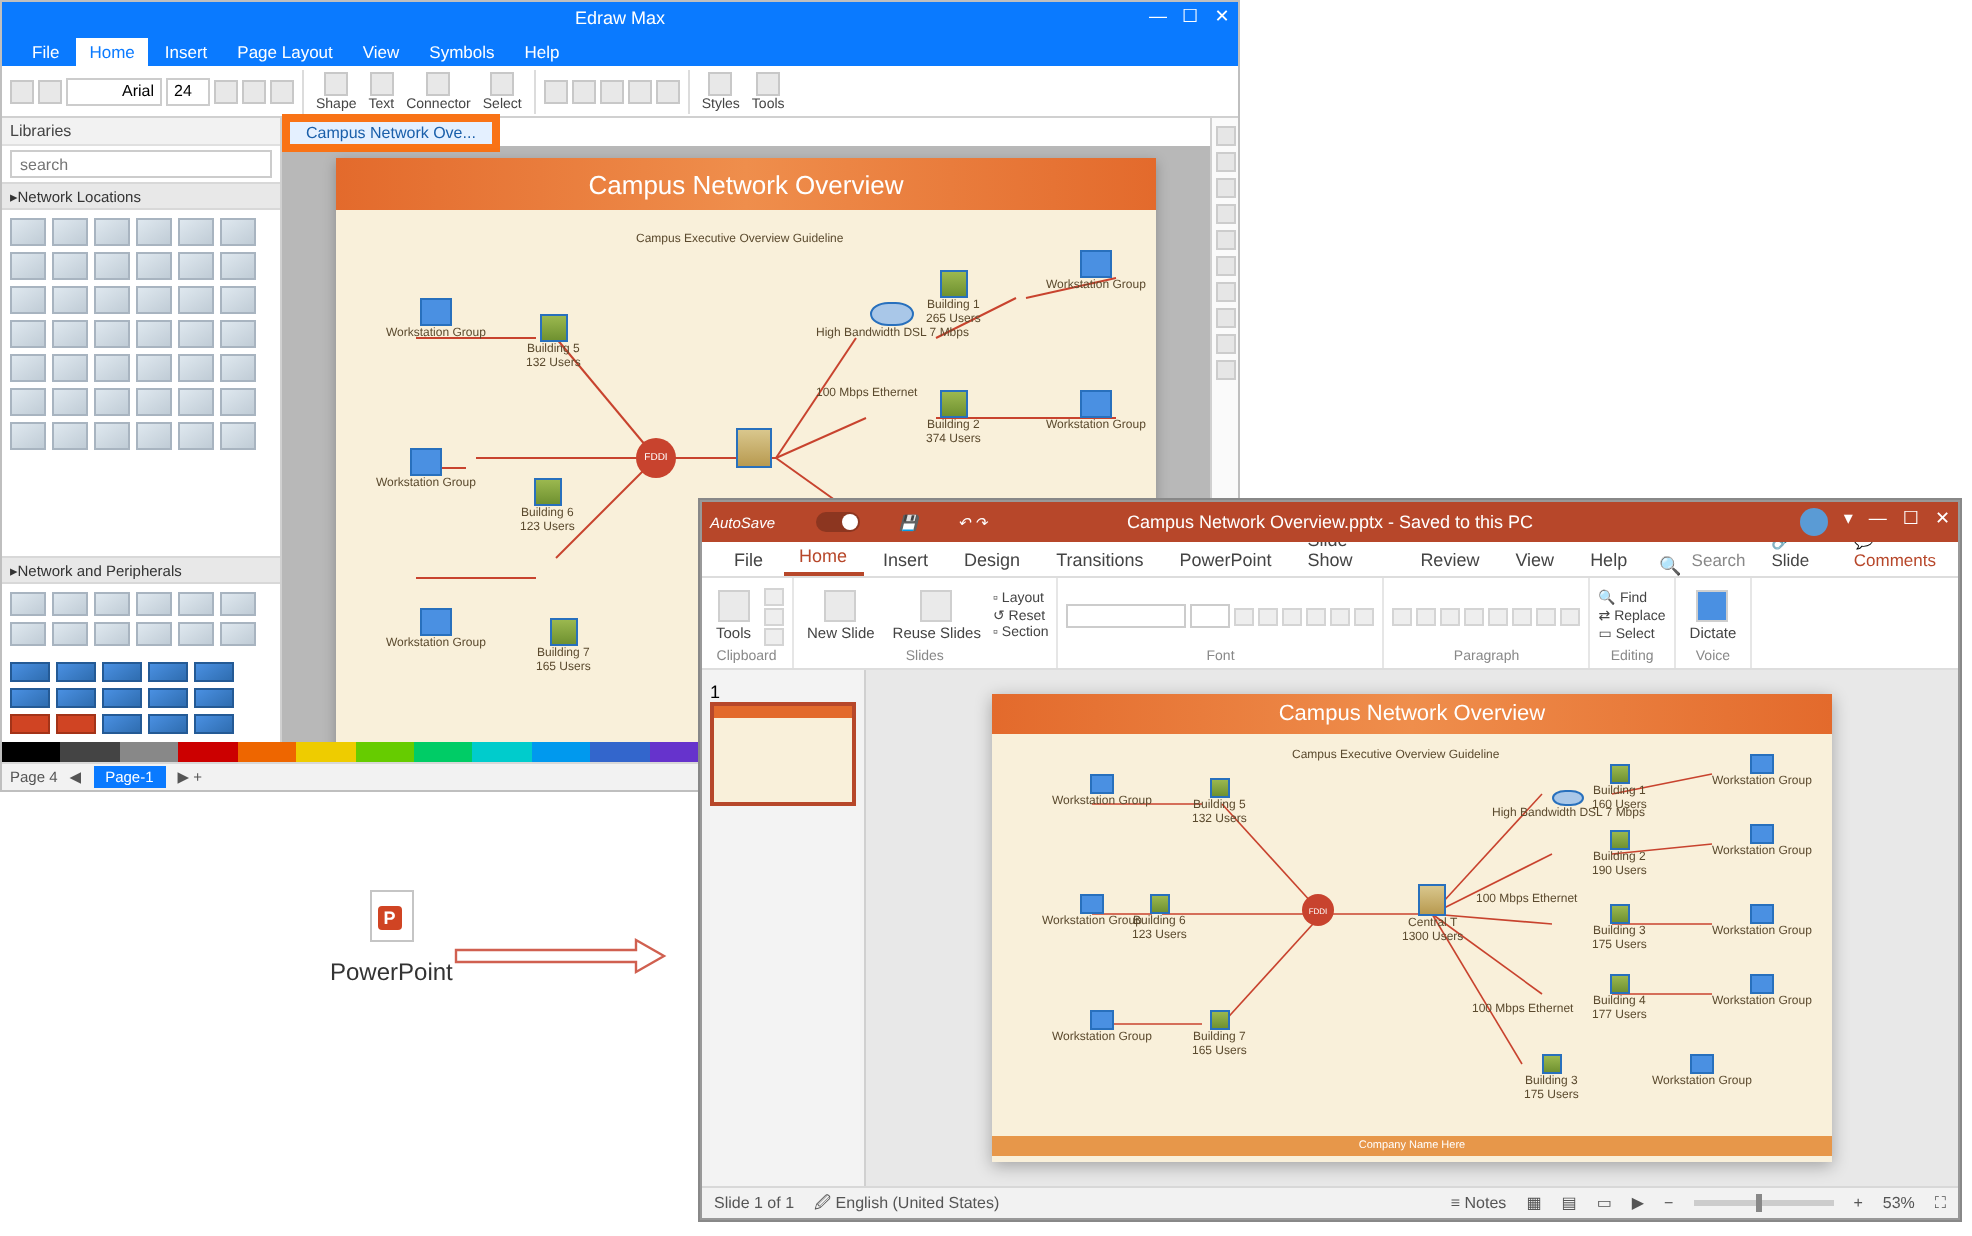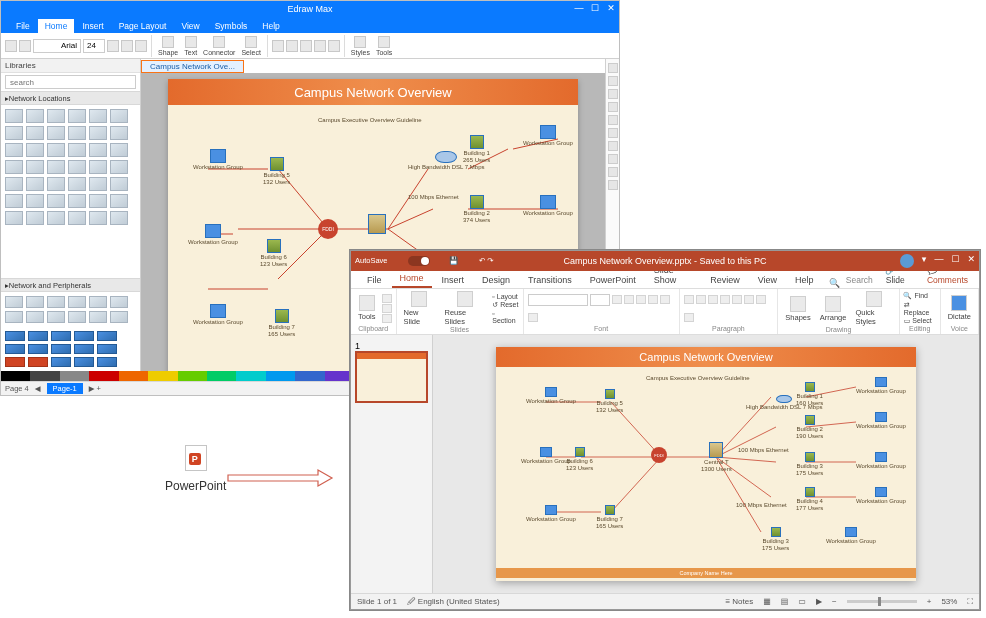--- a/index.html
+++ b/index.html
@@ -25,42 +25,42 @@
 .edraw-side .search { padding: 2px 4px; }
 .edraw-side .search input { width: 100%; height: 14px; font-size: 8px; border: 1px solid #ccc; padding: 0 16px 0 4px; }
 .edraw-side .cat { height: 14px; background: #e8e8e8; border-top: 1px solid #d8d8d8; border-bottom: 1px solid #d8d8d8; font-size: 7.5px; display: flex; align-items: center; padding: 0 4px; color: #333; }
 .edraw-side .grid { flex: 1; display: flex; flex-wrap: wrap; gap: 3px; padding: 4px; overflow: hidden; align-content: flex-start; }
 .edraw-side .shape { width: 18px; height: 14px; background: linear-gradient(145deg,#dfe8ef,#c0ccd6); border: 1px solid #a8b4c0; }
 .edraw-side .grid2 .shape { width: 18px; height: 12px; }
 .edraw-side .grid3 .shape { width: 20px; height: 10px; background: linear-gradient(145deg,#4a90e2,#2f6db0); border: 1px solid #245a95; }
 
 .edraw-canvas-zone { flex: 1; display: flex; flex-direction: column; background: #b8b8b8; }
 .edraw-doctab { height: 14px; background: #fff; display: flex; align-items: center; }
-.edraw-doctab .dtab { background: #e4f0ff; border: 1px solid #f97316; font-size: 8px; padding: 1px 8px; color: #1a5faa; }
+.edraw-doctab .dtab { background: #e4f0ff; border: 4px solid #f97316; font-size: 8px; padding: 1px 8px; color: #1a5faa; }
 .edraw-canvas { flex: 1; display: flex; align-items: flex-start; justify-content: center; padding: 6px; overflow: hidden; }
 .edraw-page { width: 410px; height: 300px; background: #f9f0da; box-shadow: 0 2px 6px rgba(0,0,0,.25); position: relative; font-size: 6.5px; color: #5b4a2e; }
 .edraw-page .banner { height: 26px; background: linear-gradient(90deg,#e36a2c,#ef8e4c,#e36a2c); color: #fff; display: flex; align-items: center; justify-content: center; font-size: 13px; }
 .edraw-rside { width: 14px; border-left: 1px solid #d0d0d0; background: #fafafa; display: flex; flex-direction: column; align-items: center; gap: 3px; padding-top: 4px; }
 .edraw-rside .tool { width: 10px; height: 10px; background: #e6e6e6; border: 1px solid #ccc; }
 .edraw-bottom { height: 14px; background: #f2f2f2; border-top: 1px solid #d8d8d8; display: flex; align-items: center; font-size: 7.5px; color: #555; padding: 0 4px; gap: 6px; }
 .edraw-palette { height: 10px; display: flex; }
 .edraw-palette .sw { flex: 1; }
 
 .node { position: absolute; display: flex; flex-direction: column; align-items: center; gap: 1px; line-height: 1; }
 .node .ic { width: 16px; height: 14px; background: #4a90e2; border: 1px solid #2870bd; }
 .node .ic.bld { background: linear-gradient(#9bb84f,#6f9130); width: 14px; }
 .node .ic.srv { background: linear-gradient(#d9c78d,#b89a50); width: 18px; height: 20px; }
 .node .ic.cld { background: #a9c7e8; border-radius: 50%/60%; width: 22px; height: 12px; }
 .node .lbl { text-align: center; font-size: 6px; }
 .fddi { position: absolute; width: 20px; height: 20px; border-radius: 50%; background: #c8432e; color: #fff; display: flex; align-items: center; justify-content: center; font-size: 5px; }
 
 
 .pp-window { position: absolute; top: 250px; left: 350px; width: 630px; height: 360px; border: 1px solid #999; background: #fff; display: flex; flex-direction: column; font-size: 9px; box-shadow: 0 0 0 1px #888; }
 .pp-title { height: 20px; background: #b7472a; color: #fff; display: flex; align-items: center; justify-content: center; font-size: 9px; position: relative; }
-.pp-title .autosave { position: absolute; left: 4px; display: flex; align-items: flex-start; gap: 20px; font-size: 7.5px; }
+.pp-title .autosave { position: absolute; left: 4px; display: flex; align-items: center; gap: 20px; font-size: 7.5px; font-style: italic; }
 .pp-title .autosave .tog { width: 22px; height: 10px; background: #8c3620; border-radius: 6px; position: relative; }
 .pp-title .autosave .tog::after { content:""; position: absolute; right: 1px; top: 1px; width: 8px; height: 8px; background: #fff; border-radius: 50%; }
 .pp-title .wctrl { position: absolute; right: 4px; display: flex; gap: 8px; }
 .pp-title .wctrl span { cursor: default; }
 .pp-tabs { height: 18px; display: flex; align-items: flex-end; padding-left: 8px; gap: 2px; font-size: 9px; border-bottom: 1px solid #ddd; }
 .pp-tabs .tab { padding: 3px 8px; color: #444; cursor: pointer; }
 .pp-tabs .tab.active { border-bottom: 2px solid #b7472a; color: #b7472a; }
 .pp-tabs .spacer { flex: 1; }
 .pp-tabs .share { font-size: 8.5px; color: #444; padding: 3px 6px; }
 .pp-tabs .comments { font-size: 8.5px; color: #b7472a; padding: 3px 6px; }
@@ -457,37 +457,20 @@
           <div class="mini"></div>
           <div class="mini"></div>
           <div class="mini"></div>
           <div class="mini"></div>
           <div class="mini"></div>
         </div>
         <div class="gname">Paragraph</div>
       </div>
     <div class="pp-group">
         <div class="row">
-          <div class="bbtn">
-            <div class="bico"></div>
-            <span>Shapes</span>
-          </div>
-          <div class="bbtn">
-            <div class="bico"></div>
-            <span>Arrange</span>
-          </div>
-          <div class="bbtn">
-            <div class="bico"></div>
-            <span>Quick Styles</span>
-          </div>
-        </div>
-        <div class="gname">Drawing</div>
-      </div>
-    <div class="pp-group">
-        <div class="row">
           <div style="display:flex;flex-direction:column;gap:1px;font-size:7px">
             <span>🔍 <span>Find</span></span>
             <span>⇄ <span>Replace</span></span>
             <span>▭ <span>Select</span></span>
           </div>
         </div>
         <div class="gname">Editing</div>
       </div>
     <div class="pp-group">
         <div class="row">

